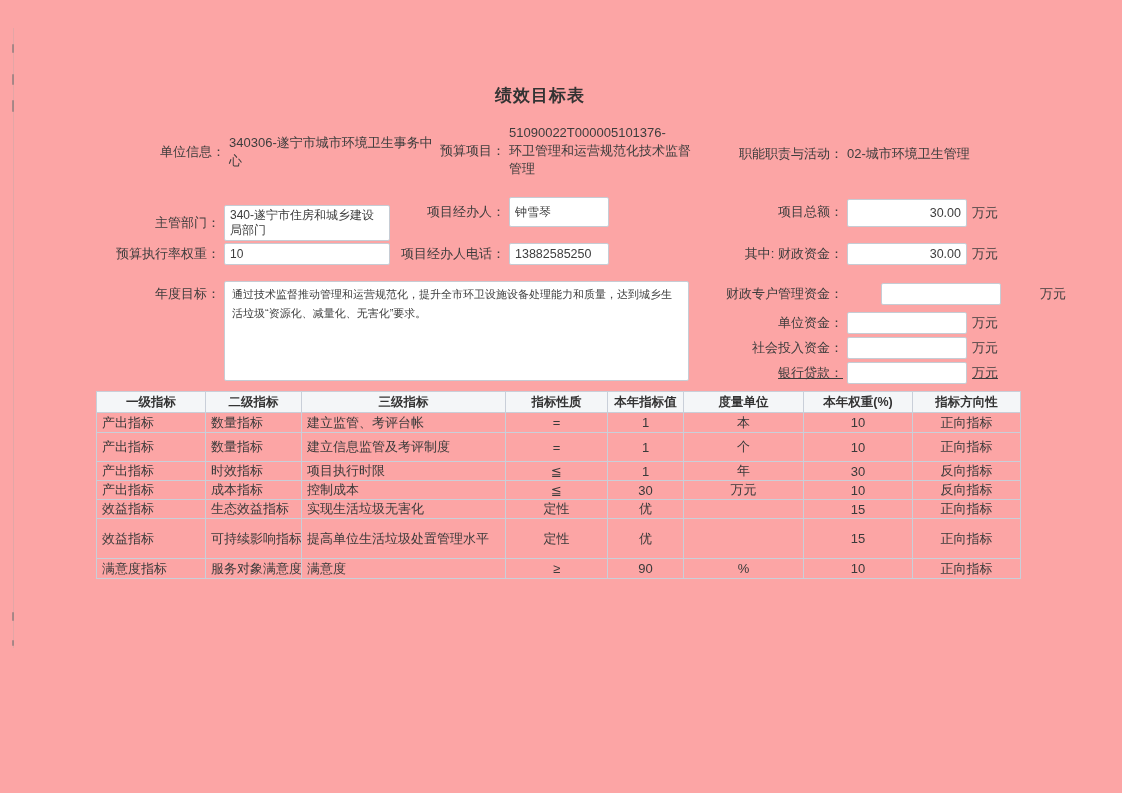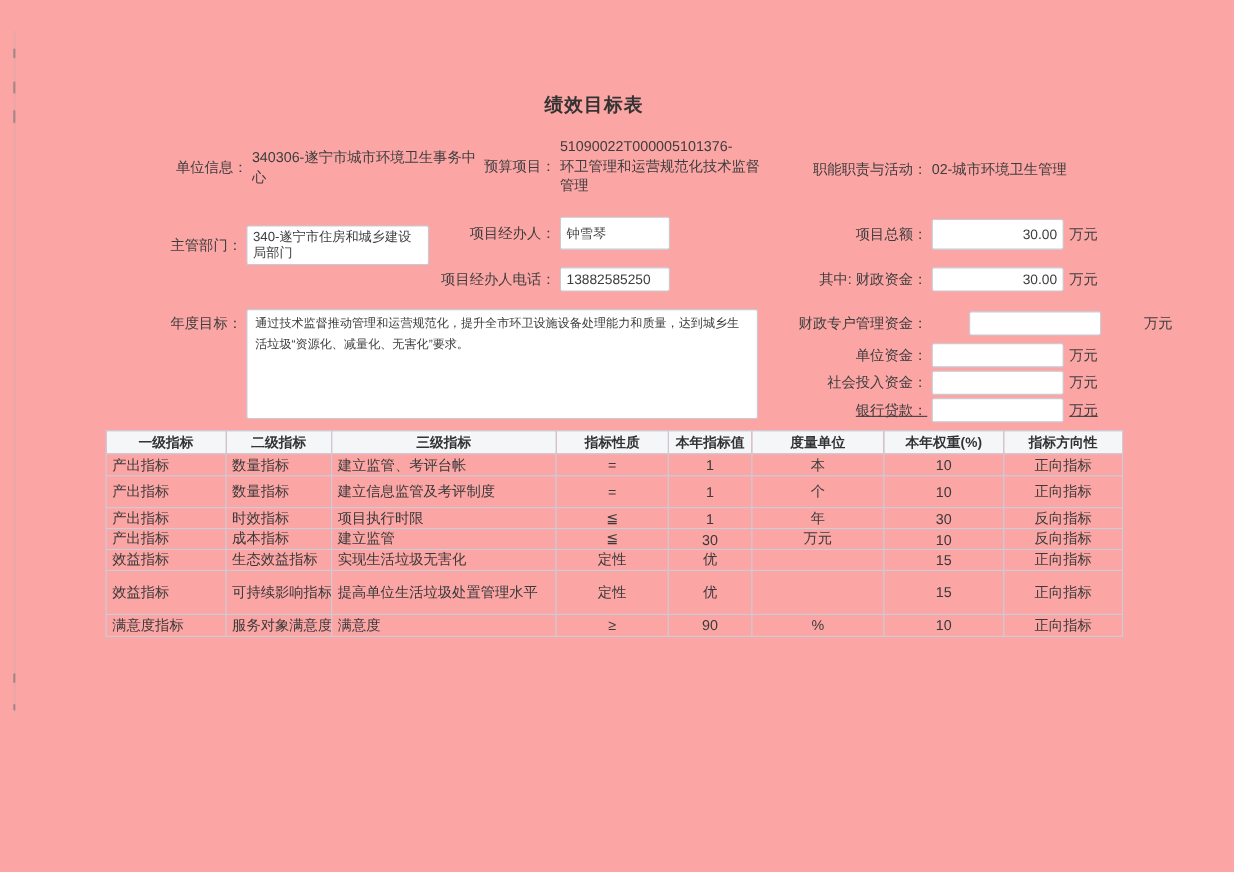--- a/index.html
+++ b/index.html
@@ -89,25 +89,29 @@
 
   <div class="field" style="left:60px;top:205px;align-items:center;">
     <span class="lbl" style="width:160px;">主管部门：</span>
     <span class="inputbox" style="width:166px;height:36px;">340-遂宁市住房和城乡建设局部门</span>
   </div>
   <div class="field" style="left:390px;top:197px;">
     <span class="lbl" style="width:115px;">项目经办人：</span>
     <span class="inputbox" style="width:100px;height:30px;line-height:24px;">钟雪琴</span>
   </div>
   <div class="field money" style="left:700px;top:199px;">
-    <span class="lbl" style="width:143px;">项目总额：</span>
+    <span class="lbl" style="width:143px;font-family:Liberation Mono, monospace;">项目总额：</span>
     <span class="inputbox" style="height:28px;line-height:22px;">30.00</span>
     <span class="unit">万元</span>
   </div>
 
+  <div class="field" style="left:60px;top:243px;">
+    <span class="lbl" style="width:160px;">预算执行率权重：</span>
+    <span class="inputbox" style="width:166px;height:22px;line-height:16px;">10</span>
+  </div>
   <div class="field" style="left:390px;top:243px;">
     <span class="lbl" style="width:115px;">项目经办人电话：</span>
     <span class="inputbox" style="width:100px;height:22px;line-height:16px;font-size:12.5px;">13882585250</span>
   </div>
   <div class="field money" style="left:700px;top:243px;">
     <span class="lbl" style="width:143px;">其中:  财政资金：</span>
     <span class="inputbox">30.00</span>
     <span class="unit">万元</span>
   </div>
 
@@ -186,21 +190,21 @@
           <td>项目执行时限</td>
           <td>≦</td>
           <td>1</td>
           <td>年</td>
           <td>30</td>
           <td>反向指标</td>
         </tr>
         <tr>
           <td>产出指标</td>
           <td>成本指标</td>
-          <td>建立监管</td>
+          <td>控制成本</td>
           <td>≦</td>
           <td>30</td>
           <td>万元</td>
           <td>10</td>
           <td>反向指标</td>
         </tr>
         <tr>
           <td>效益指标</td>
           <td>生态效益指标</td>
           <td>实现生活垃圾无害化</td>

